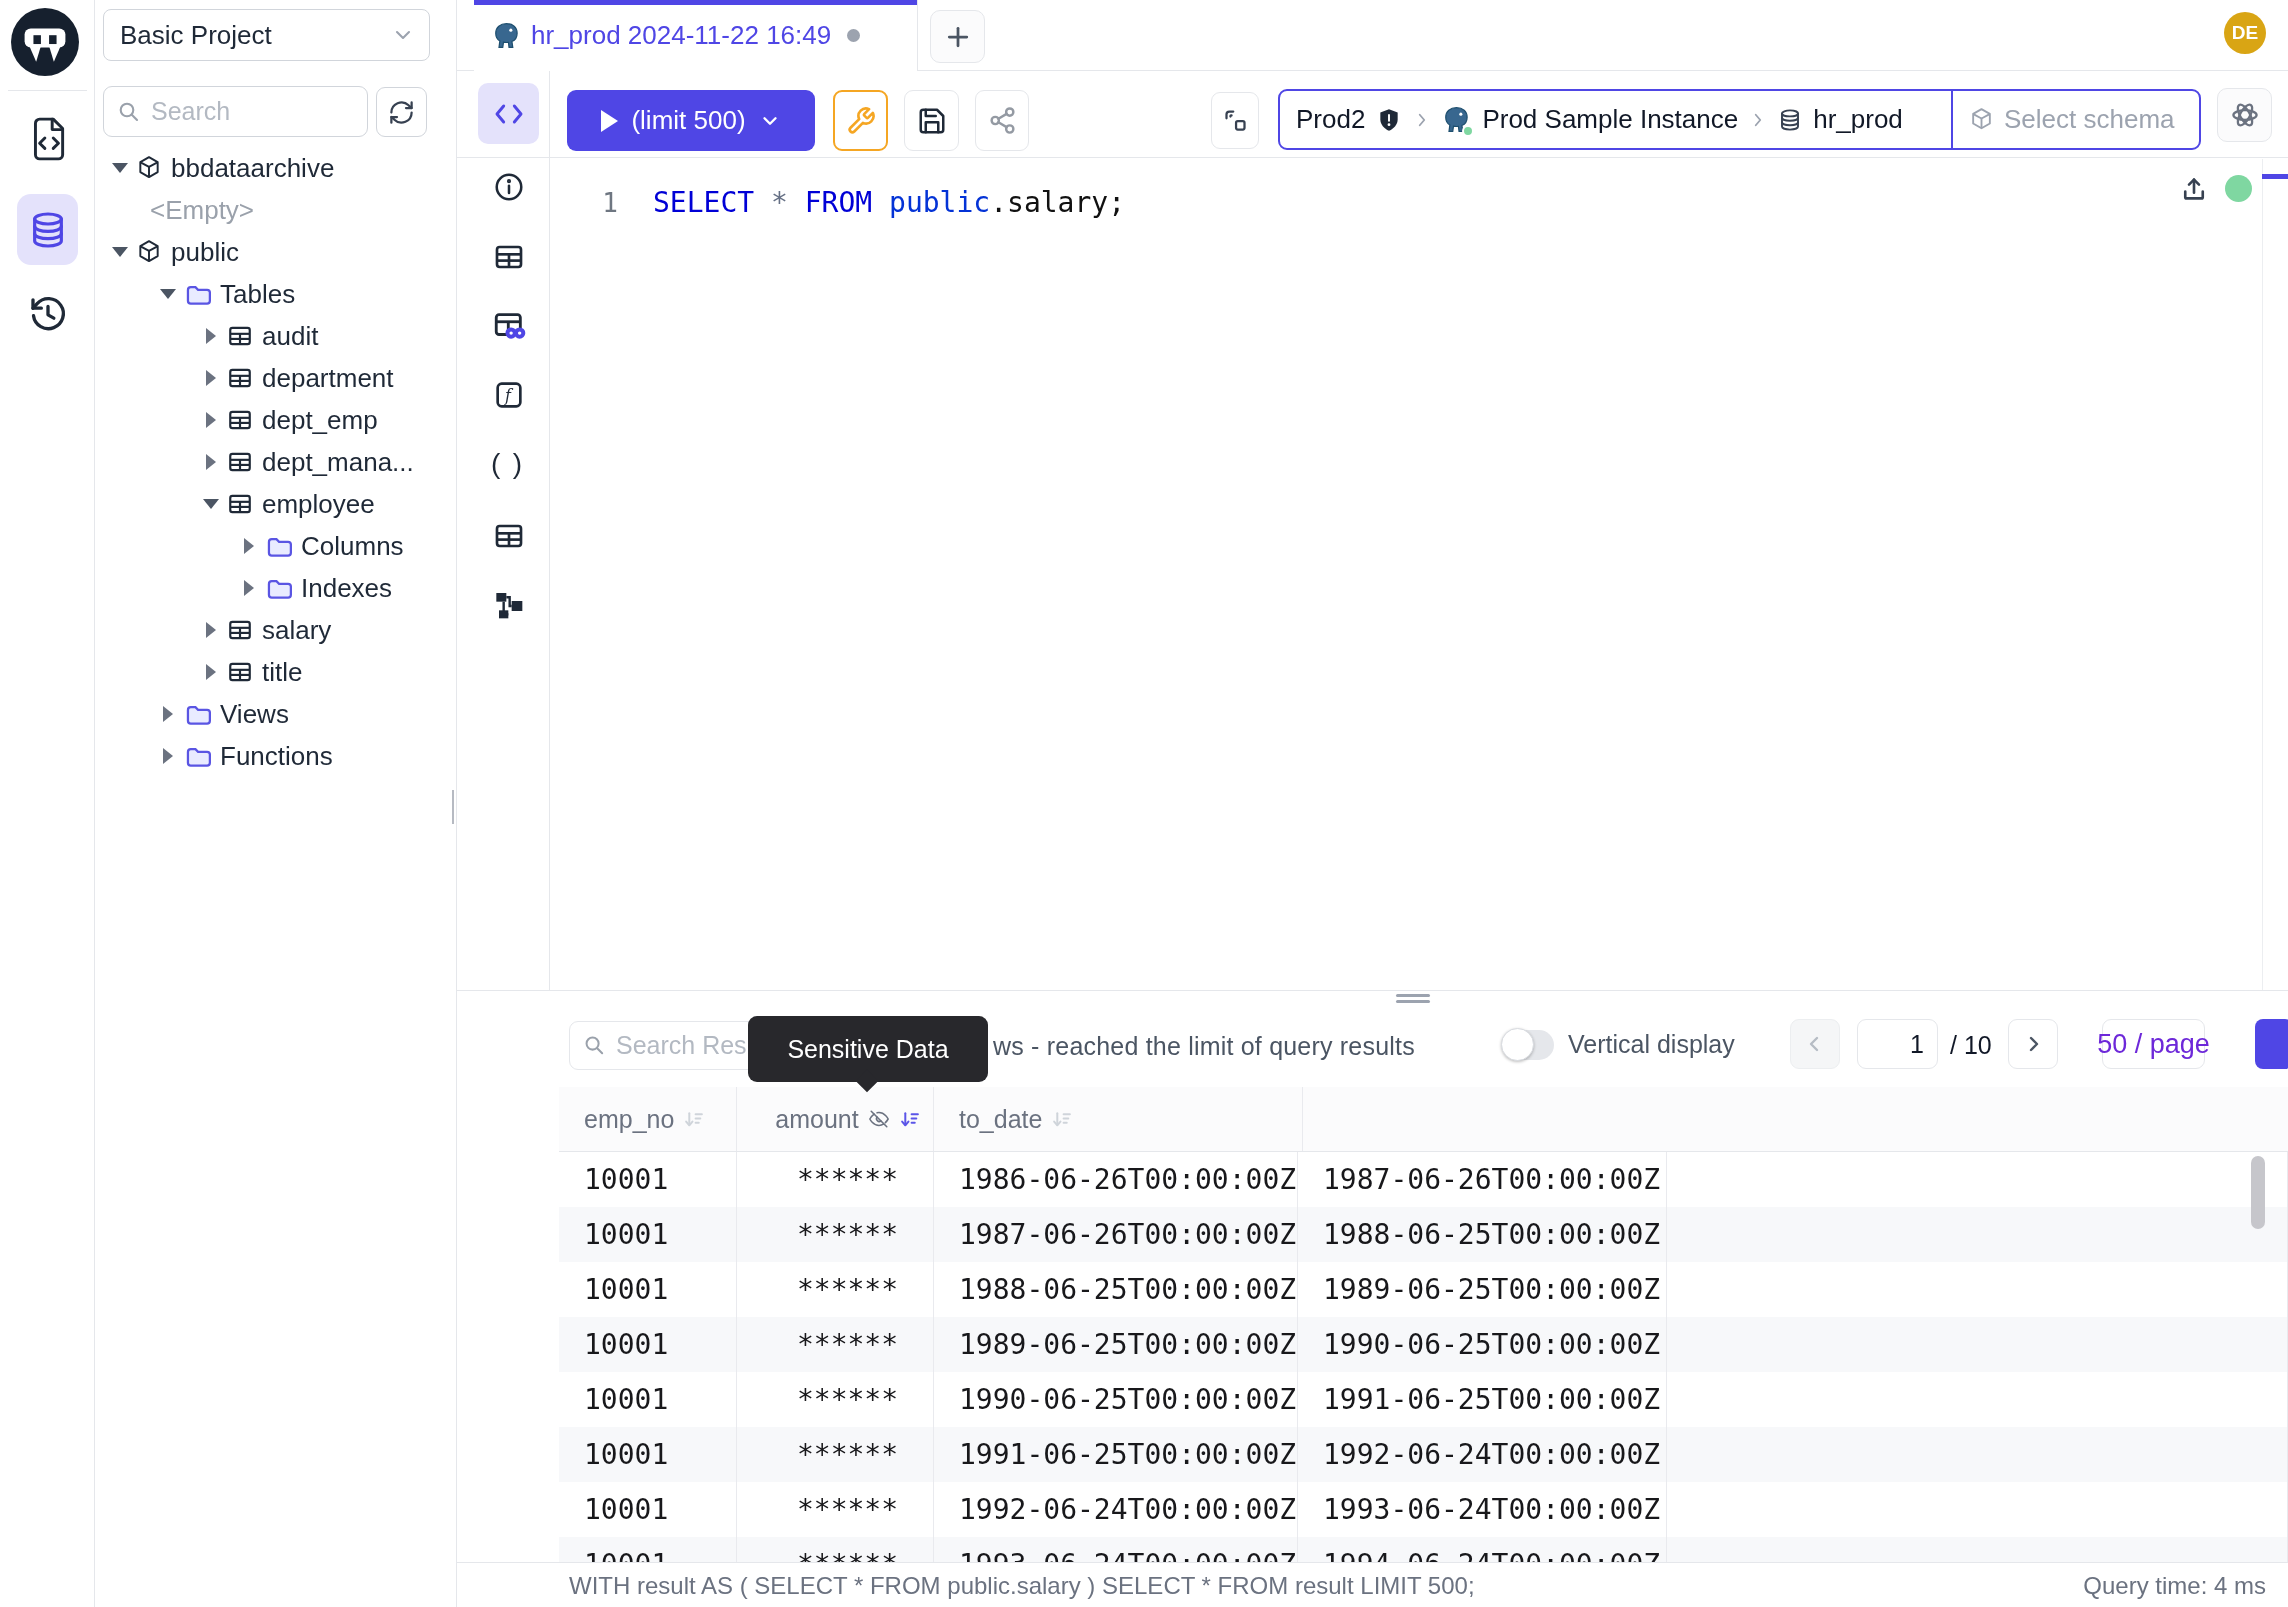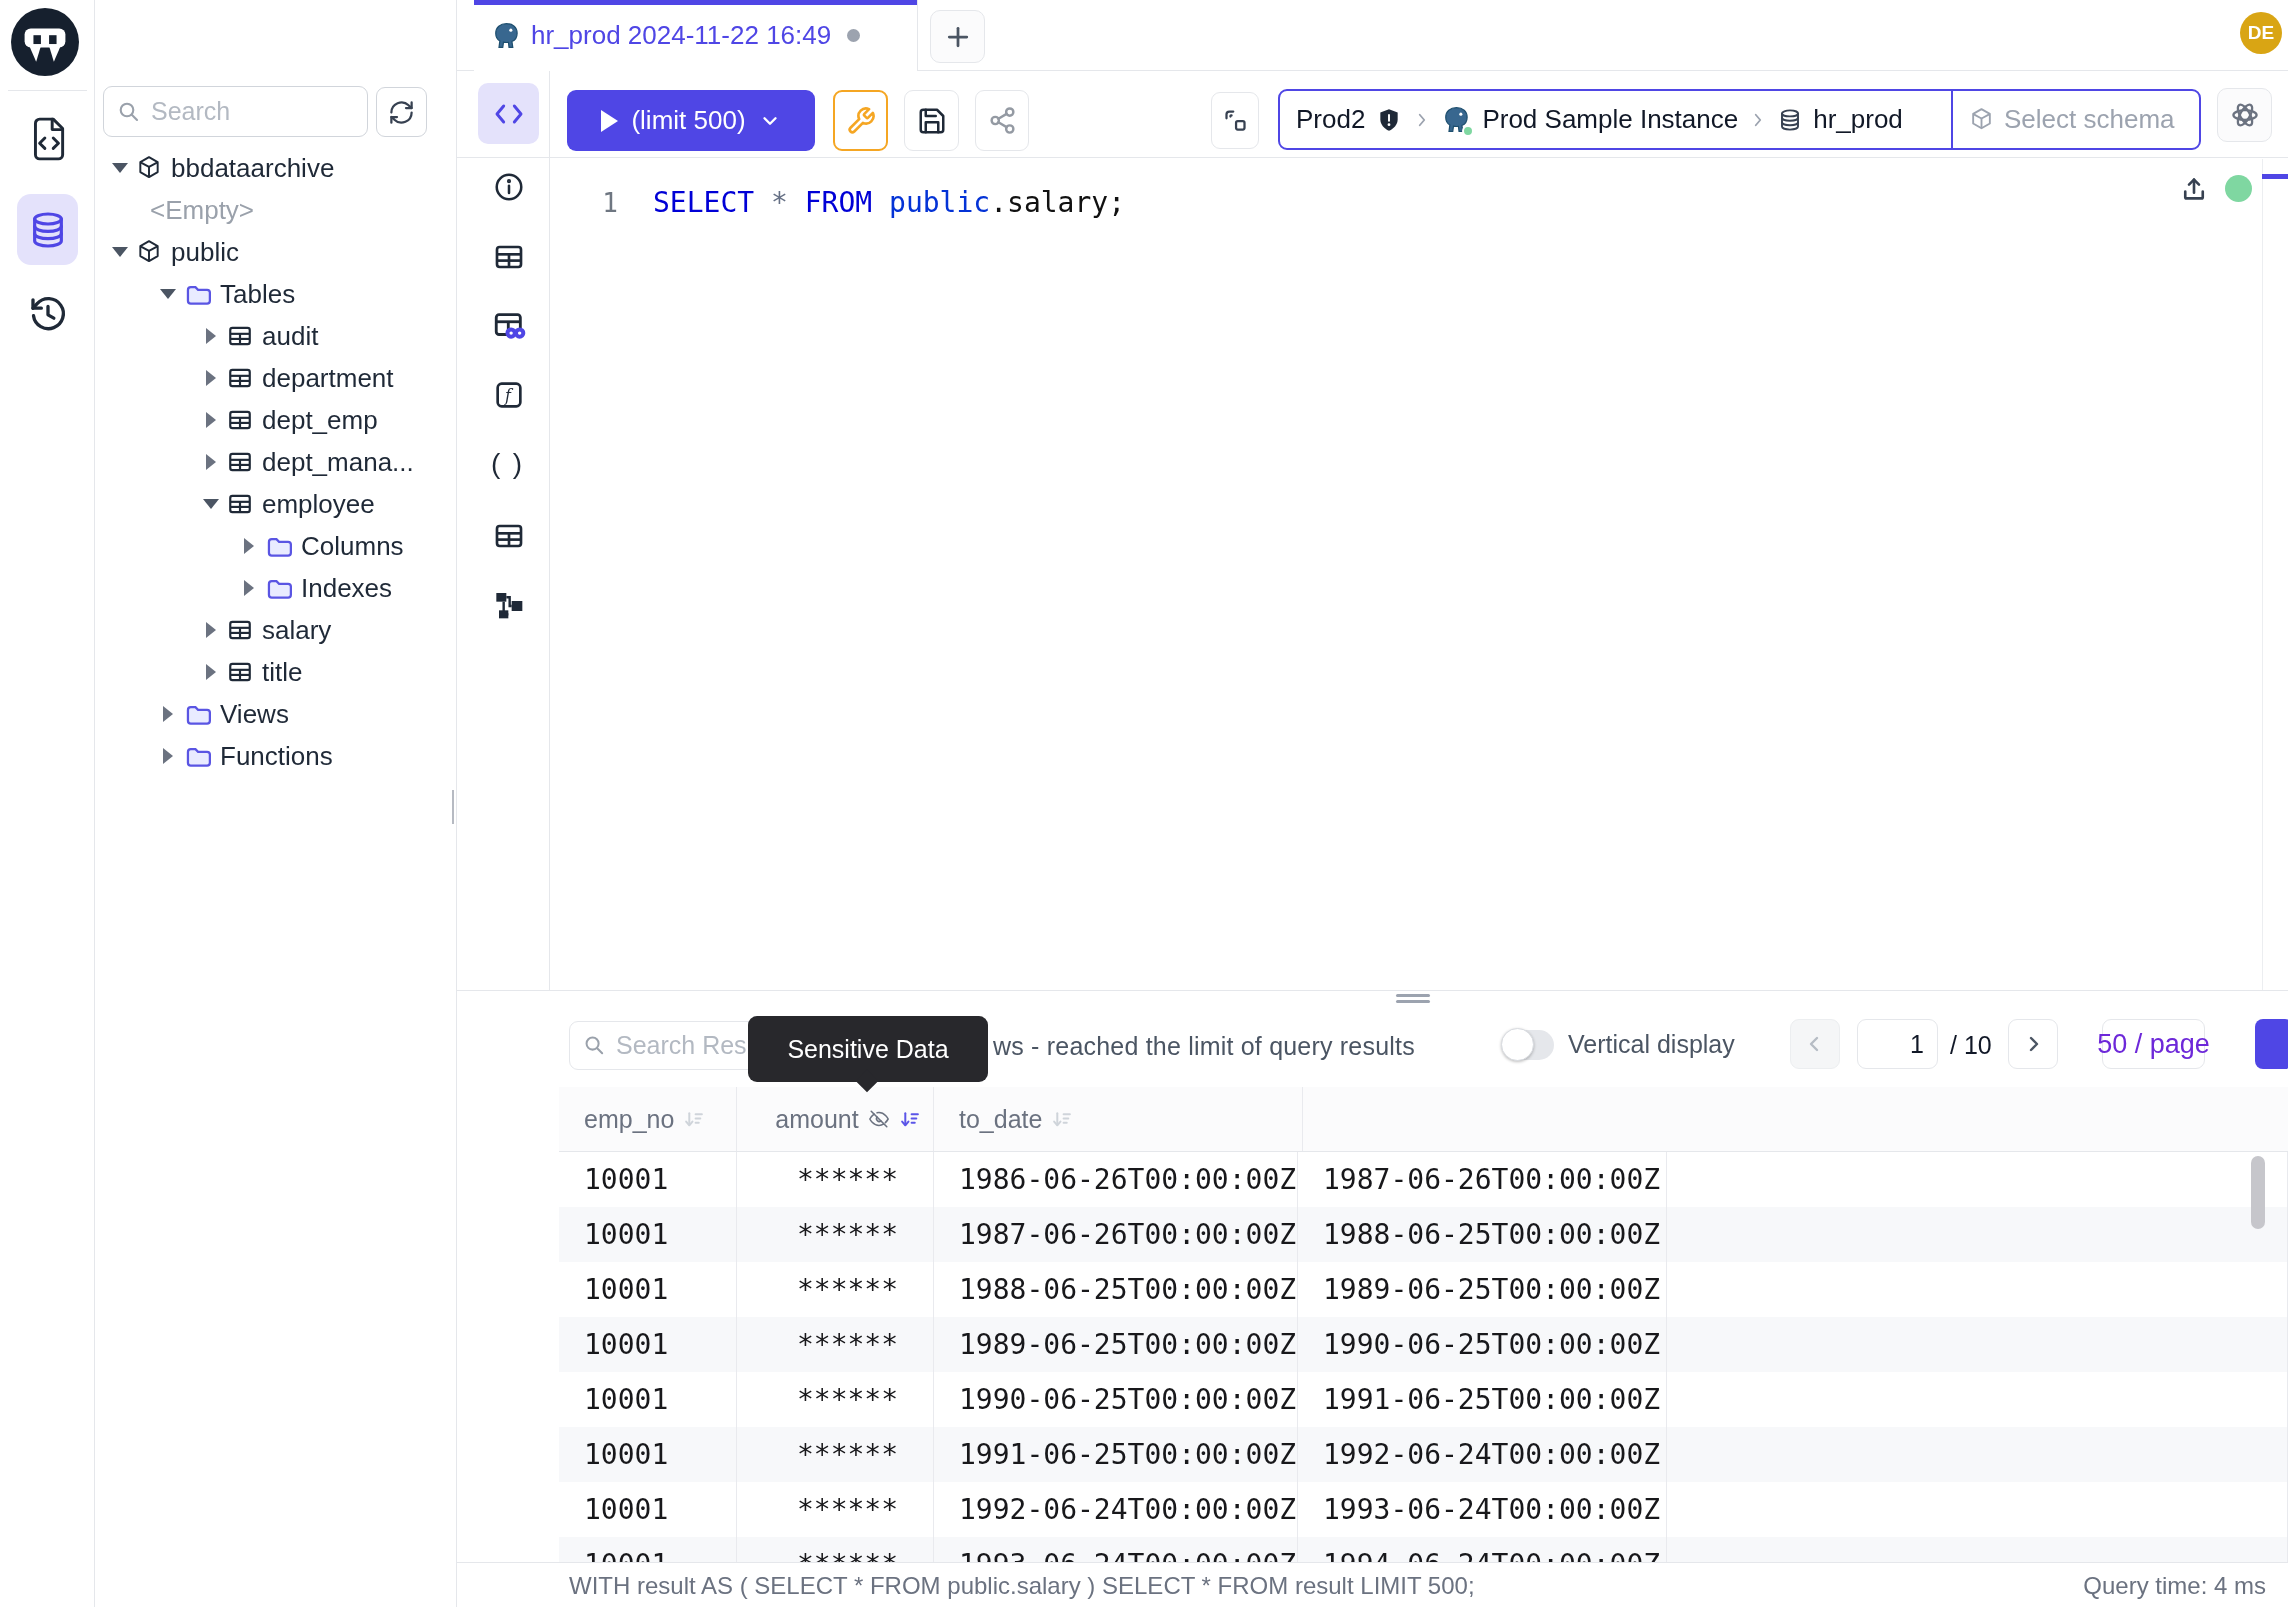--- a/index.html
+++ b/index.html
@@ -36,21 +36,21 @@
 
   
   #main { position:absolute; left:457px; top:0; right:0; height:1608px; background:#fff; }
   #tabbar { position:absolute; left:0; top:0; right:0; height:71px; border-bottom:1px solid #e5e7eb; background:#fff; }
   .tab { position:absolute; left:17px; top:0; width:444px; height:71px; border-right:1px solid #e5e7eb; background:#fff; display:flex; align-items:center; padding-left:18px; cursor:pointer; }
   .tab .accent { position:absolute; left:0; top:0; right:0; height:5px; background:#4f46e5; }
   .tab .t-title { color:#4f46e5; font-size:26px; font-weight:500; margin-left:10px; }
   .tab .dirty { width:13px; height:13px; border-radius:50%; background:#9ca3af; margin-left:16px; }
   .tab-under { position:absolute; left:17px; top:70px; width:443px; height:2px; background:#fff; }
   .tab-add { position:absolute; left:473px; top:10px; width:55px; height:53px; border:1px solid #e5e7eb; border-radius:10px; background:#fbfbfc; display:flex; align-items:center; justify-content:center; cursor:pointer; }
-  .avatar { position:absolute; right:6px; top:12px; width:42px; height:42px; border-radius:50%; background:#d9a514; color:#fff; font-weight:bold; font-size:19px; display:flex; align-items:center; justify-content:center; }
+  .avatar { position:absolute; right:22px; top:12px; width:42px; height:42px; border-radius:50%; background:#d9a514; color:#fff; font-weight:bold; font-size:19px; display:flex; align-items:center; justify-content:center; }
 
   
   .code-btn { position:absolute; left:21px; top:83px; width:61px; height:61px; background:#e4e2fb; border-radius:10px; display:flex; align-items:center; justify-content:center; cursor:pointer; }
   .vline-strip { position:absolute; left:92px; top:71px; width:1px; height:919px; background:#e5e7eb; }
   .hline-toolbar { position:absolute; left:0; top:157px; right:0; height:1px; background:#e5e7eb; }
   .run-btn { position:absolute; left:110px; top:90px; width:248px; height:61px; background:#4f46e5; border-radius:9px; display:flex; align-items:center; justify-content:center; gap:13px; cursor:pointer; }
   .run-btn .play { width:0; height:0; border-left:17px solid #fff; border-top:11px solid transparent; border-bottom:11px solid transparent; }
   .run-btn .rlabel { color:#fff; font-size:26px; font-weight:500; }
   .tool-sq { position:absolute; top:90px; height:61px; border-radius:9px; border:1px solid #e5e7eb; background:#fff; display:flex; align-items:center; justify-content:center; cursor:pointer; }
   .wrench-btn { left:376px; width:55px; border:2px solid #f5a623; }
@@ -149,20 +149,26 @@
   <div class="rail-btn" style="left:27px; top:291px; width:42px; height:46px;">
     <svg width="40" height="40" viewBox="0 0 24 24" fill="none" stroke="#1f2937" stroke-width="2" stroke-linecap="round" stroke-linejoin="round">
       <path d="M3 3.5v5h5"></path>
       <path d="M3.3 13a9 9 0 1 0 2.2-7.2L3 8.5"></path>
       <path d="M12 7.5v5l3.5 2"></path>
     </svg>
   </div>
 </div>
 
 <div id="sidebar">
+  <div class="proj-select">
+    <span class="lbl">Basic Project</span>
+    <svg width="24" height="24" viewBox="0 0 24 24" fill="none" stroke="#9ca3af" stroke-width="2.1" stroke-linecap="round" stroke-linejoin="round">
+        <polyline points="6,9 12,15 18,9"></polyline>
+      </svg>
+  </div>
   <div class="side-search">
     <svg width="24" height="24" viewBox="0 0 24 24" fill="none" stroke="#9aa1ab" stroke-width="2.1" stroke-linecap="round">
         <circle cx="10" cy="10" r="6.3"></circle>
         <line x1="14.8" y1="14.8" x2="20" y2="20"></line>
       </svg>
     <input placeholder="Search" style="">
   </div>
   <div class="refresh-btn">
     <svg width="27" height="27" viewBox="0 0 24 24" fill="none" stroke="#374151" stroke-width="2" stroke-linecap="round" stroke-linejoin="round">
       <path d="M21 12a9 9 0 0 1-15.3 6.4L3 16"></path>

